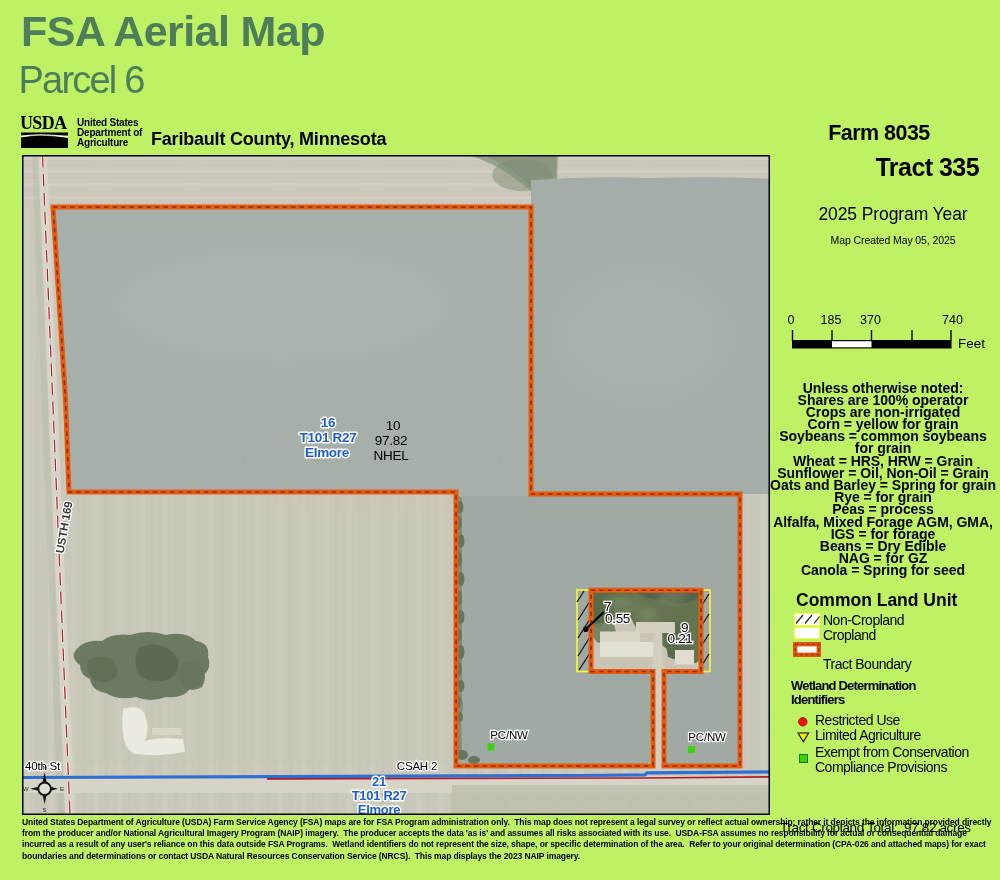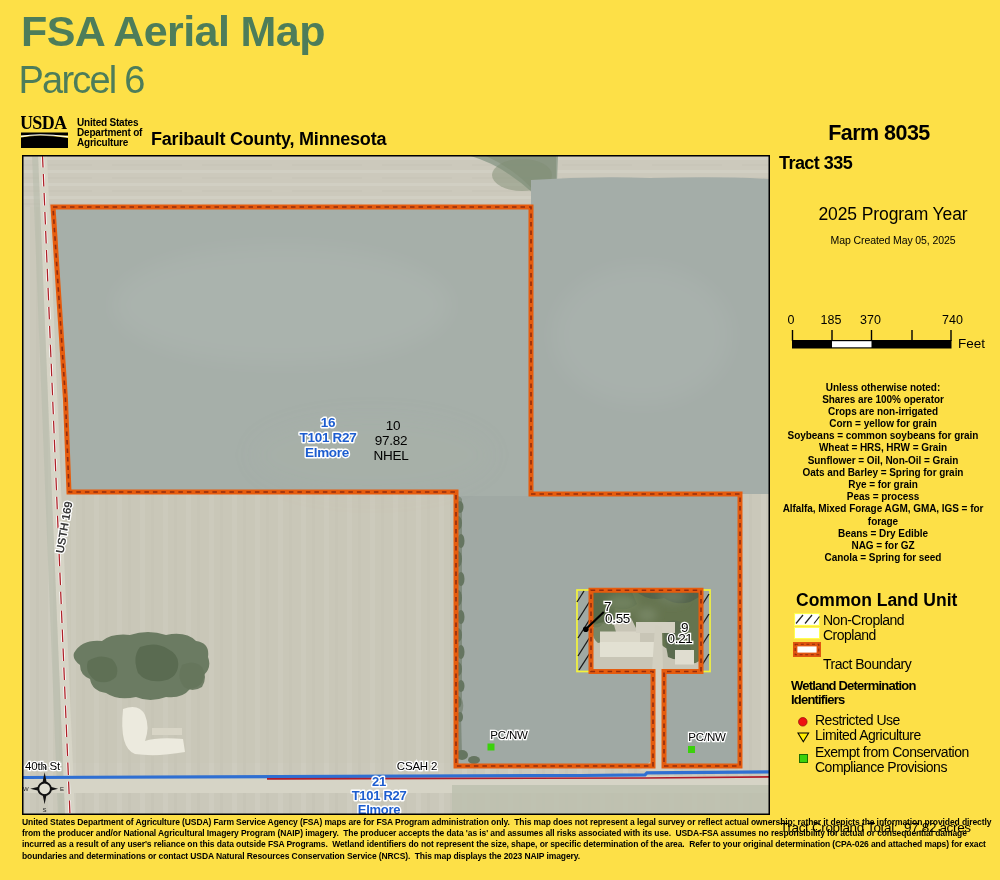--- a/index.html
+++ b/index.html
@@ -1,16 +1,16 @@
 <!DOCTYPE html>
 <html><head>
 <meta charset="utf-8">
 <style>
   html,body{margin:0;padding:0;background:#fff;}
-  #page{position:relative;width:1000px;height:880px;background:#fde047;overflow:hidden;
+  #page{position:relative;width:1000px;height:880px;background:#bef264;overflow:hidden;
         font-family:"Liberation Sans", sans-serif;}
   .abs{position:absolute;}
 </style>
 </head>
 <body>
 <div id="page">
 
   <div class="abs" style="left:21px;top:10px;font-size:43px;font-weight:bold;color:#4d7d5a;letter-spacing:-0.6px;line-height:1;">FSA Aerial Map</div>
 
   <div class="abs" style="left:18.5px;top:60.5px;font-size:38px;font-weight:normal;color:#4d7d5a;letter-spacing:-1.8px;line-height:1;">Parcel 6</div>
@@ -23,21 +23,21 @@
       <path d="M0,23.4 q18,-3.4 47,0.4" stroke="#fff" stroke-width="1.1" fill="none"></path>
     </svg>
   </div>
 
   <div class="abs" style="left:77px;top:118px;font-size:10px;font-weight:bold;line-height:9.8px;color:#000;letter-spacing:-0.2px;">United States<br>Department of<br>Agriculture</div>
 
   <div class="abs" style="left:151px;top:129.2px;font-size:18px;font-weight:bold;color:#000;letter-spacing:-0.2px;">Faribault County, Minnesota</div>
 
   <div class="abs" style="left:779px;top:120.5px;width:200px;text-align:center;font-size:21.5px;font-weight:bold;letter-spacing:-0.55px;">Farm 8035</div>
 
-  <div class="abs" style="left:779px;top:152.5px;width:200px;text-align:left;font-size:18px;font-weight:bold;letter-spacing:-0.55px;">Tract 335</div>
+  <div class="abs" style="left:779px;top:152.5px;width:200px;text-align:right;font-size:25px;font-weight:bold;letter-spacing:-0.55px;">Tract 335</div>
 
   <div class="abs" style="left:793px;top:204px;width:200px;text-align:center;font-size:17.5px;letter-spacing:-0.1px;">2025 Program Year</div>
 
   <div class="abs" style="left:793px;top:234px;width:200px;text-align:center;font-size:10.5px;letter-spacing:-0.1px;">Map Created May 05, 2025</div>
 
   <div class="abs" style="left:780px;top:305px;">
     <svg width="220" height="50" viewBox="0 0 220 50">
       <g font-size="12.5" fill="#000" text-anchor="middle" font-family="Liberation Sans, sans-serif">
         <text x="11" y="19">0</text>
         <text x="51" y="19">185</text>
@@ -50,21 +50,21 @@
         <line x1="91.5" y1="25" x2="91.5" y2="36"></line>
         <line x1="132" y1="25" x2="132" y2="36"></line>
         <line x1="171" y1="25" x2="171" y2="36"></line>
       </g>
       <rect x="12" y="35" width="159.5" height="8.5" fill="#000"></rect>
       <rect x="52" y="36.2" width="39.5" height="6.1" fill="#fff"></rect>
       <text x="178" y="43" font-size="13.5" fill="#000" font-family="Liberation Sans, sans-serif">Feet</text>
     </svg>
   </div>
 
-  <div class="abs" style="left:770px;top:381.5px;width:226px;text-align:center;font-size:10px;font-weight:bold;line-height:12.18px;color:#000;letter-spacing:-0.05px;">
+  <div class="abs" style="left:770px;top:381.5px;width:226px;text-align:center;font-size:14px;font-weight:bold;line-height:12.18px;color:#000;letter-spacing:-0.05px;">
     Unless otherwise noted:<br>
     Shares are 100% operator<br>
     Crops are non-irrigated<br>
     Corn = yellow for grain<br>
     Soybeans = common soybeans for grain<br>
     Wheat = HRS, HRW = Grain<br>
     Sunflower = Oil, Non-Oil = Grain<br>
     Oats and Barley = Spring for grain<br>
     Rye = for grain<br>
     Peas = process<br>

